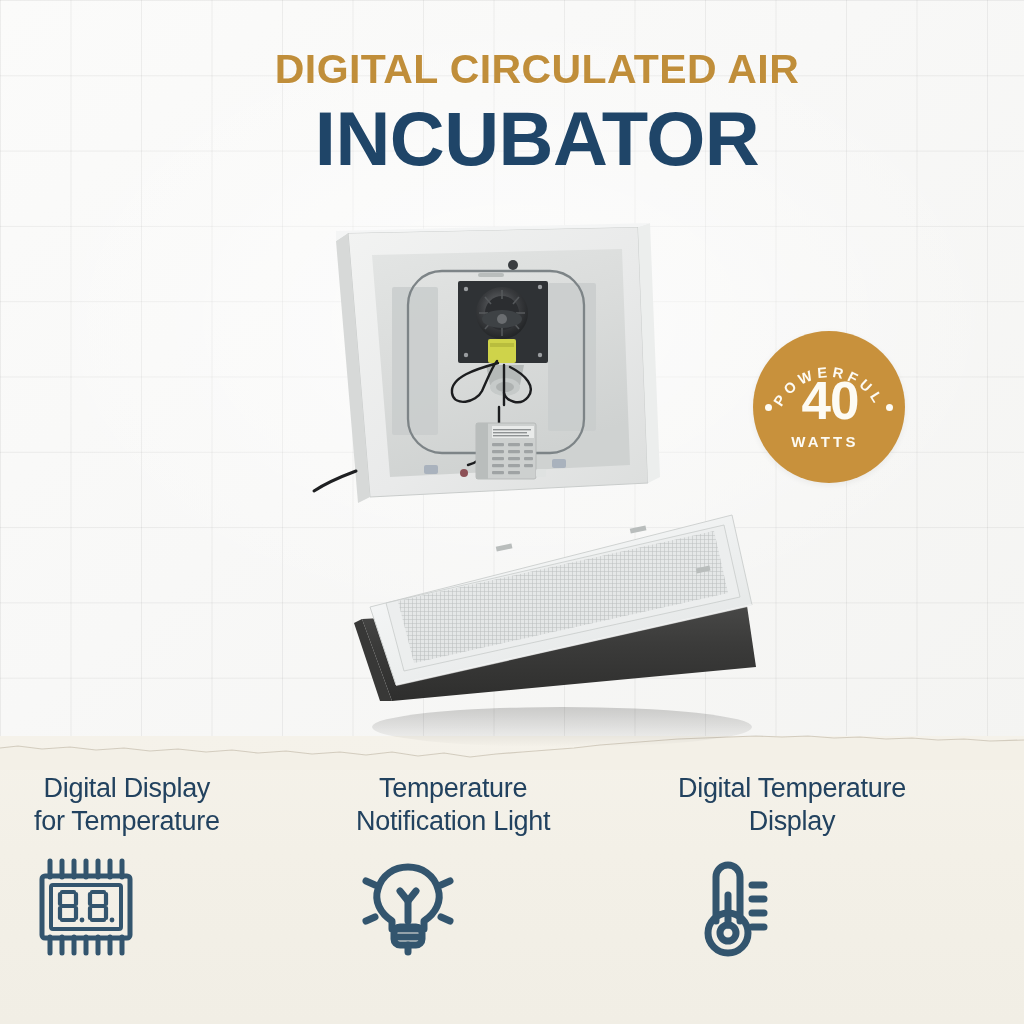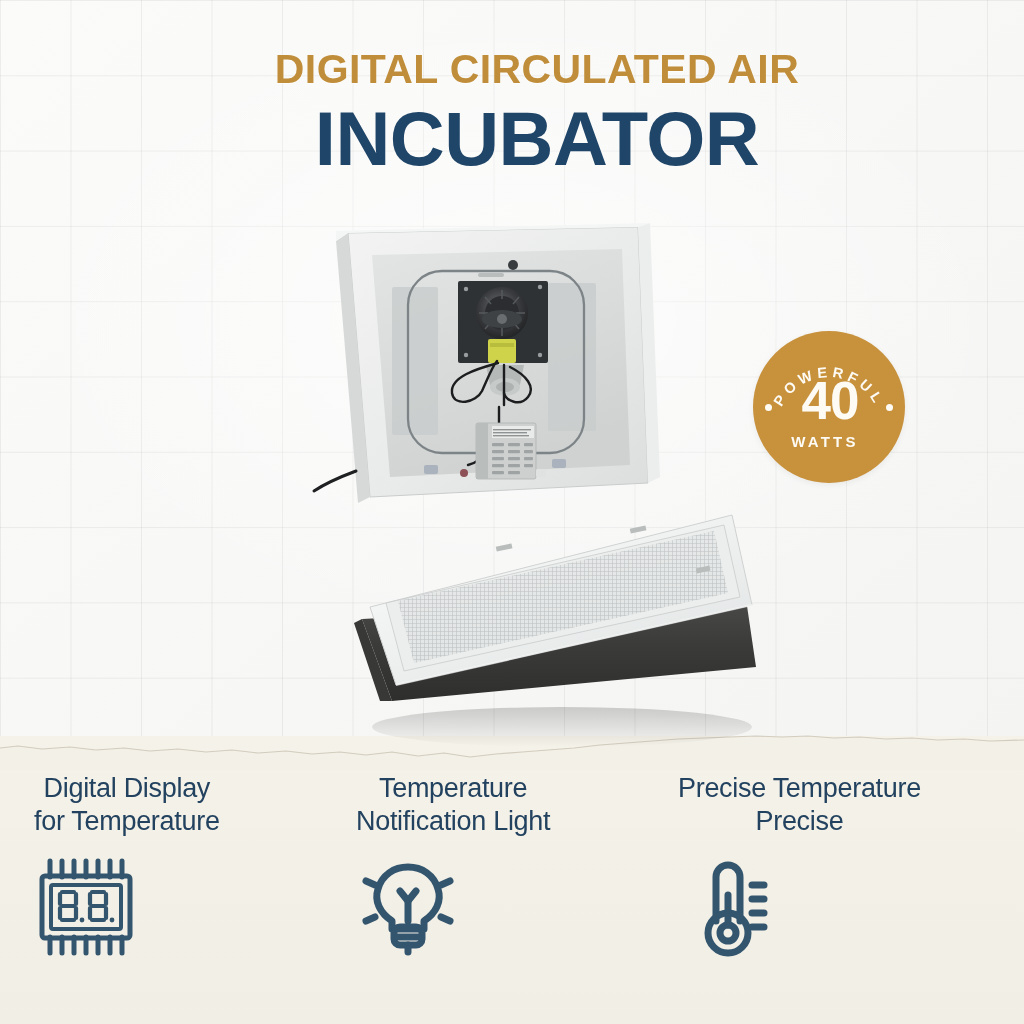--- a/index.html
+++ b/index.html
@@ -375,22 +375,22 @@
             <path d="M94,26 L85,30"></path>
             <path d="M10,66 L19,62"></path>
             <path d="M94,66 L85,62"></path>
           </g>
         </svg>
       </div>
     </div>
 
     <div class="feature">
       <div class="feature-label">
-        <div>Precise Temperature</div>
-        <div>Precise</div>
+        <div>Digital Temperature</div>
+        <div>Display</div>
       </div>
       <div class="feature-icon">
         <svg width="104" height="104" viewBox="0 0 104 104">
           <g stroke="#33556e" stroke-width="7" fill="none" stroke-linecap="round" stroke-linejoin="round">
 
             <path d="M38,66 L38,22 A12,12 0 0 1 62,22 L62,66"></path>
 
             <circle cx="50" cy="78" r="20"></circle>
             <circle cx="50" cy="78" r="8"></circle>
 

